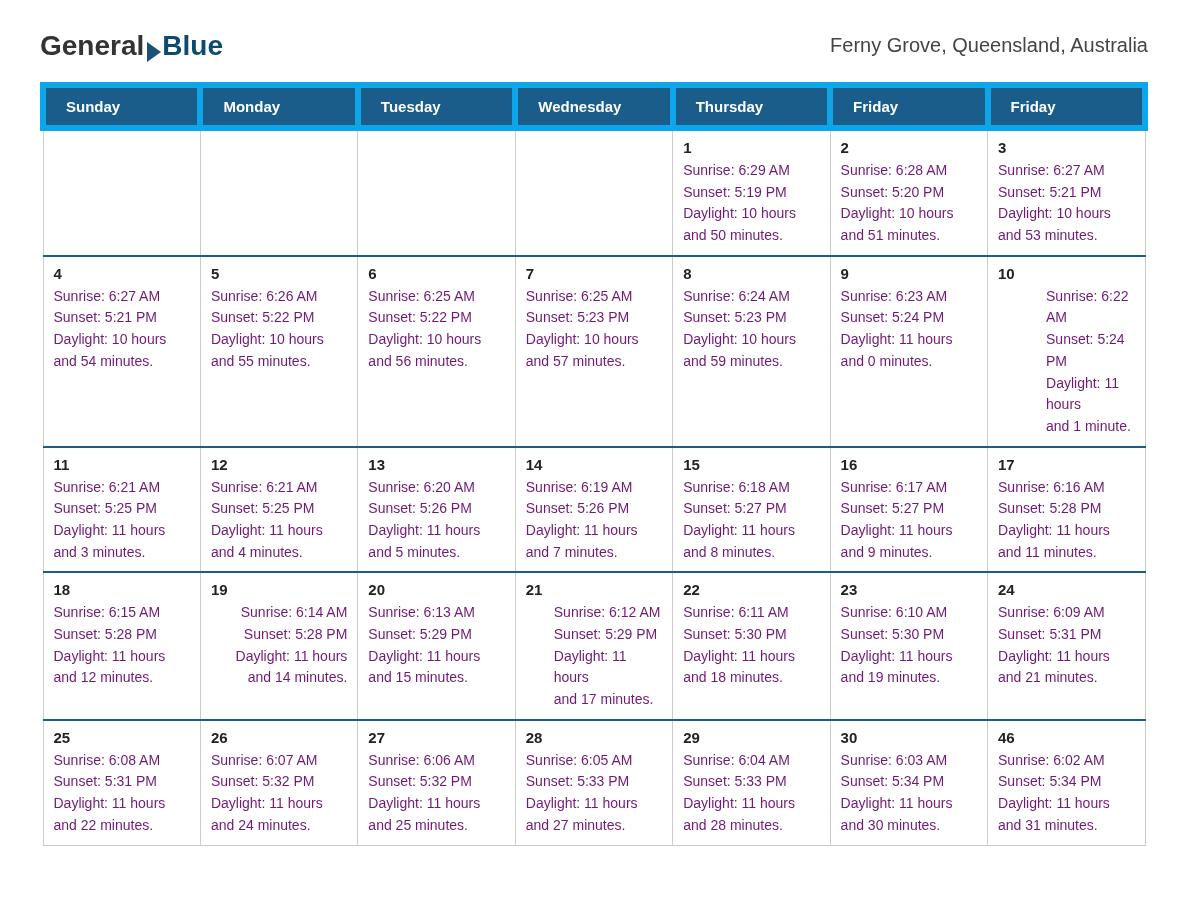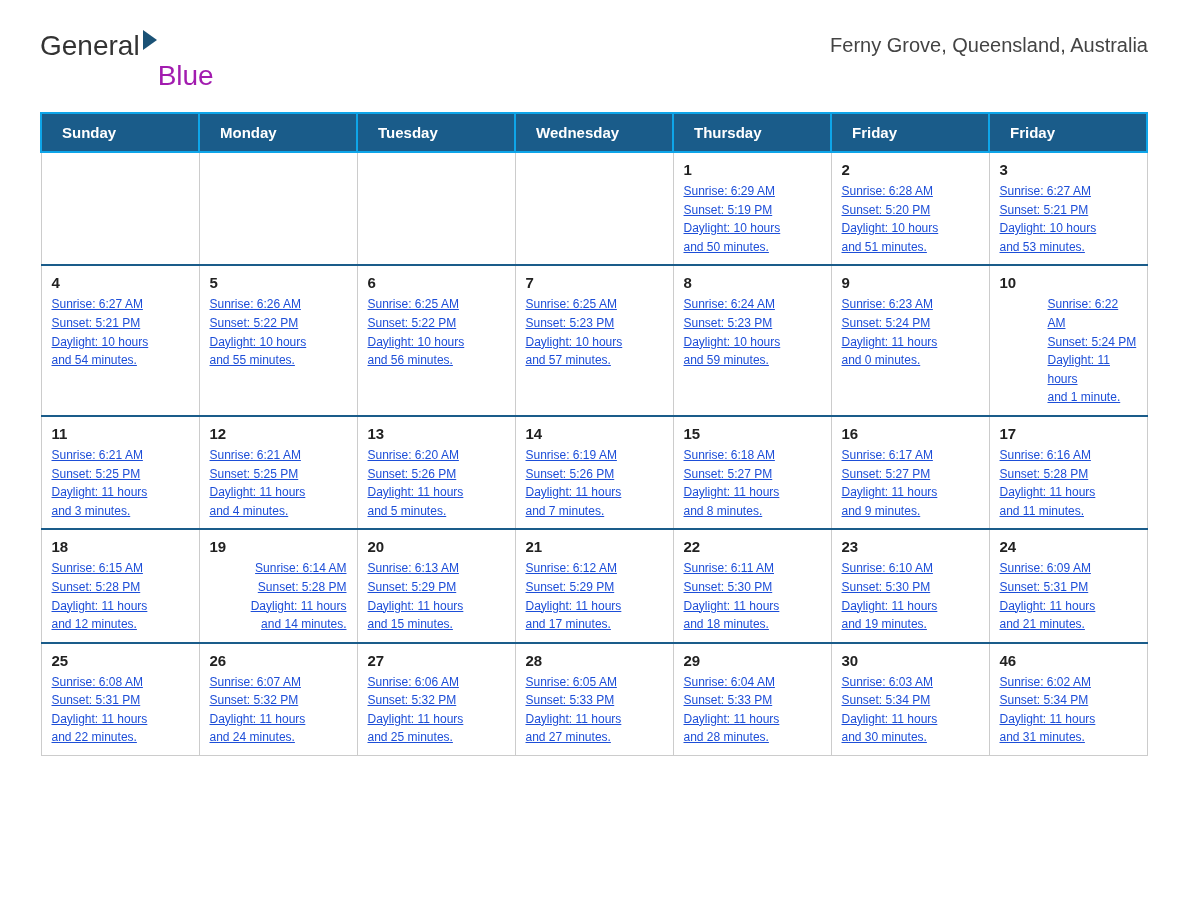--- a/index.html
+++ b/index.html
@@ -16,37 +16,37 @@
       align-items: flex-start;
       margin-bottom: 20px;
     }
     .logo {
       display: flex;
       flex-direction: column;
       align-items: flex-start;
     }
     .logo-text {
       display: flex;
-      align-items: flex-start;
+      align-items: flex-end;
       font-size: 28px;
-      font-weight: normal;
+      font-weight: bold;
       color: #333;
     }
     .logo-general { color: #333; }
     .logo-arrow {
       display: inline-block;
       width: 0;
       height: 0;
       border-left: 14px solid #1a5276;
       border-top: 10px solid transparent;
       border-bottom: 10px solid transparent;
       margin-left: 3px;
       margin-right: 1px;
     }
-    .logo-blue { color: #a21caf; margin-top: 30px; }
+    .logo-blue { color: #0c4a6e; }
     .title-section {
       text-align: right;
     }
     .month-title {
       font-size: 52px;
       font-weight: normal;
       color: #222;
       line-height: 1.1;
     }
     .location {
@@ -60,21 +60,21 @@
       border-collapse: collapse;
       border: 1px solid #1a5c8a;
     }
     .calendar th {
       background-color: #1a5c8a;
       color: #fff;
       font-size: 15px;
       font-weight: bold;
       padding: 10px 20px;
       text-align: left;
-      border: 2px solid #0ea5e9;
+      border: 6px solid #0ea5e9;
     }
     .calendar td {
       vertical-align: top;
       padding: 8px 10px;
       border: 1px solid #ccc;
       width: calc(100% / 7);
       min-height: 100px;
       font-size: 13px;
       color: #333;
     }
@@ -85,24 +85,23 @@
       border-top: 2px solid #1a5c8a;
     }
     .day-number {
       font-size: 15px;
       font-weight: bold;
       color: #222;
       display: block;
       margin-bottom: 4px;
     }
     .day-info {
-      font-size: 12px;
-      color: #1d4ed8;
+      font-size: 14px;
+      color: #701a75;
       line-height: 1.55;
-      text-decoration: underline;
     }
     .empty { background: #fafafa; }
     .calendar tbody tr:nth-child(odd) td { background: #fff; }
     .calendar tbody tr:nth-child(even) td { background: #fff; }
   </style>
 </head>
 <body>
 
 <div class="header">
   <div class="logo">
@@ -276,21 +275,21 @@
         </td>
         <td>
           <span class="day-number">20</span>
           <div class="day-info" style="white-space: pre-line;">Sunrise: 6:13 AM
 Sunset: 5:29 PM
 Daylight: 11 hours
 and 15 minutes.</div>
         </td>
         <td>
           <span class="day-number">21</span>
-          <div class="day-info" style="white-space: pre-line;">Sunrise: 6:12 AM
+          <div class="day-info" style="white-space: pre-line; margin-left: 28px;">Sunrise: 6:12 AM
 Sunset: 5:29 PM
 Daylight: 11 hours
 and 17 minutes.</div>
         </td>
         <td>
           <span class="day-number">22</span>
           <div class="day-info" style="white-space: pre-line;">Sunrise: 6:11 AM
 Sunset: 5:30 PM
 Daylight: 11 hours
 and 18 minutes.</div>

